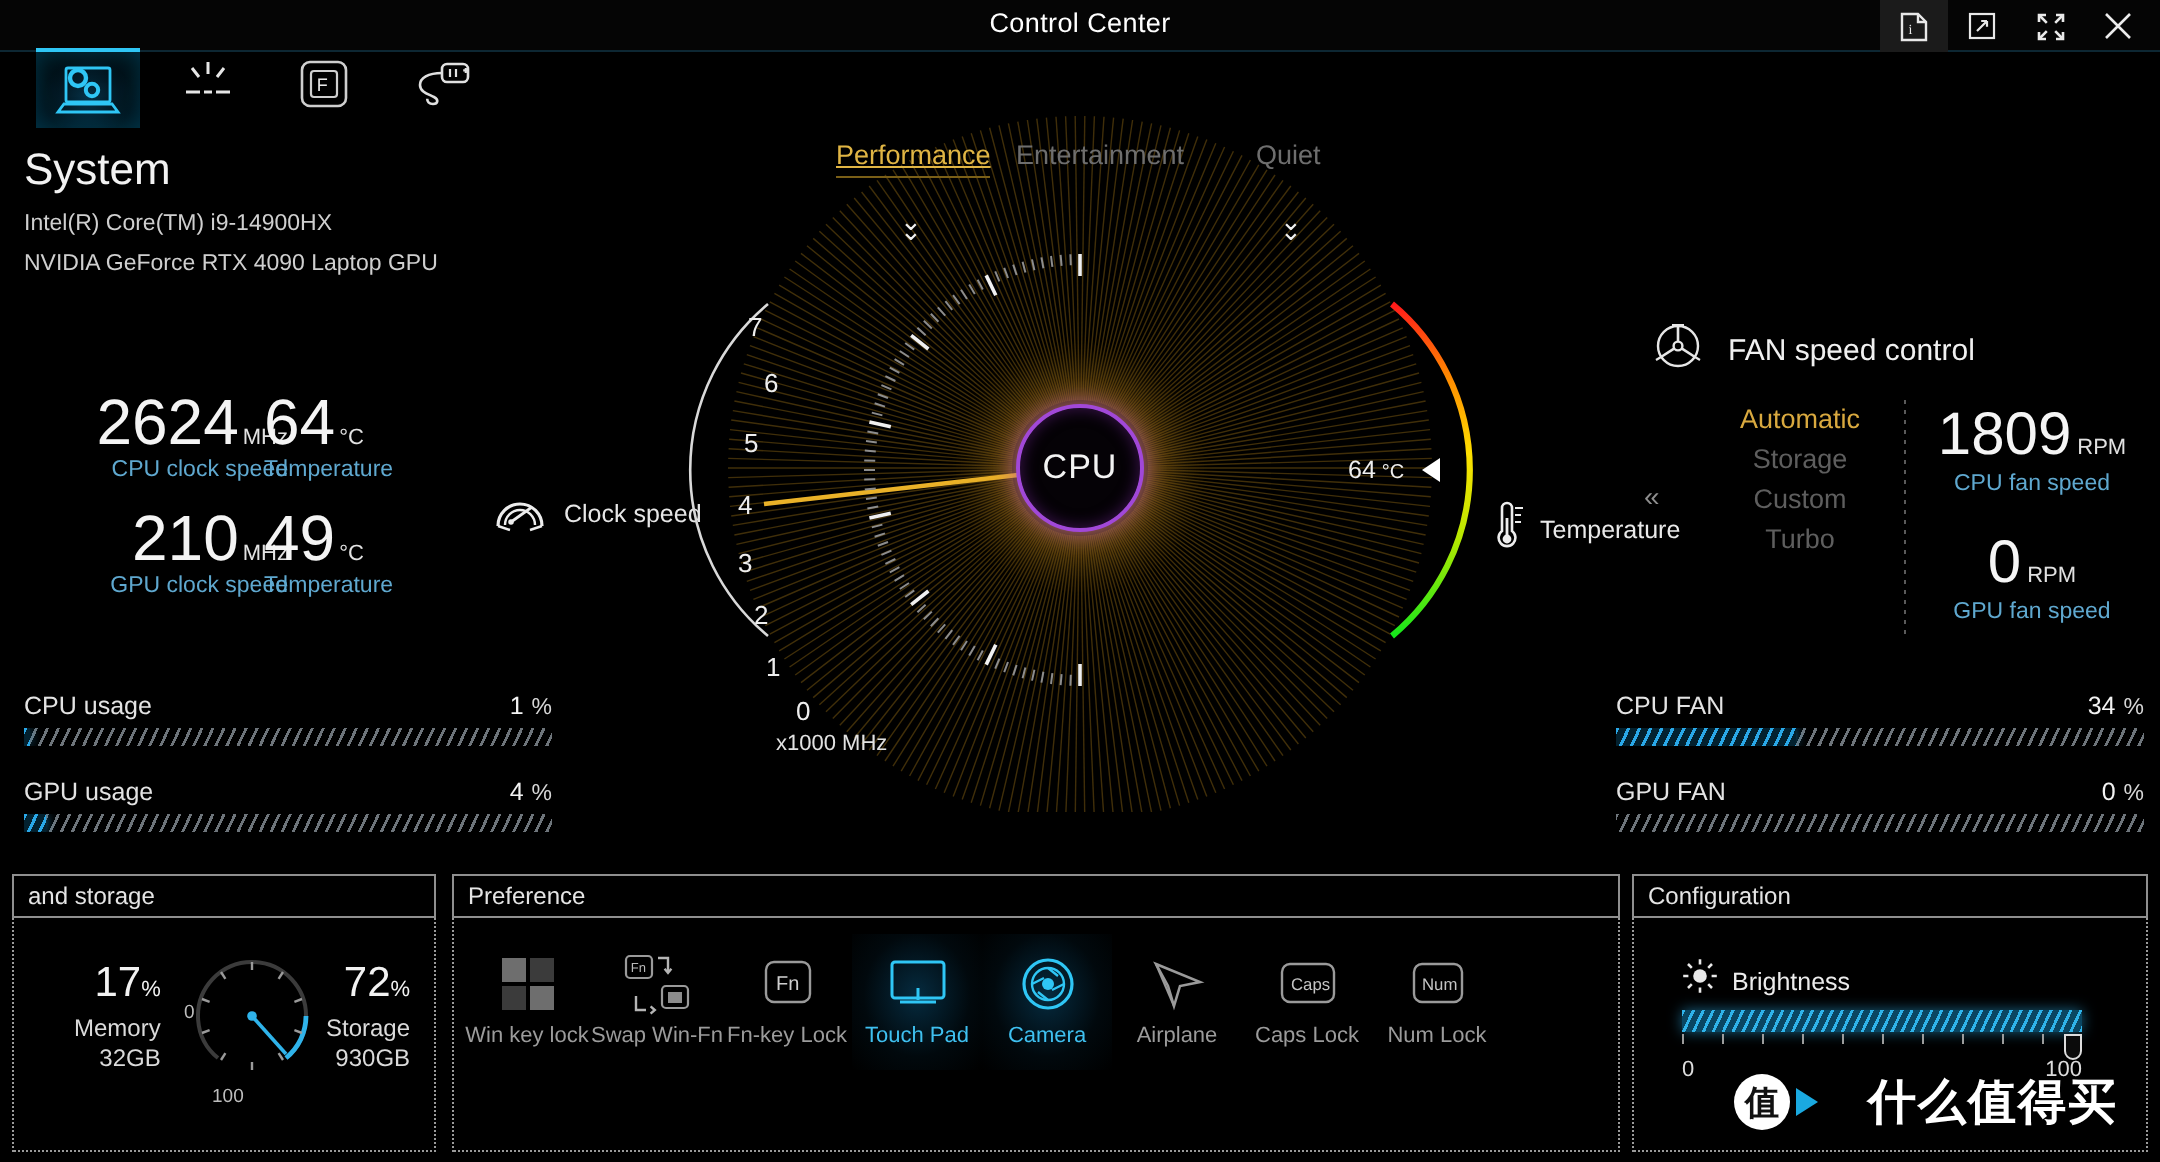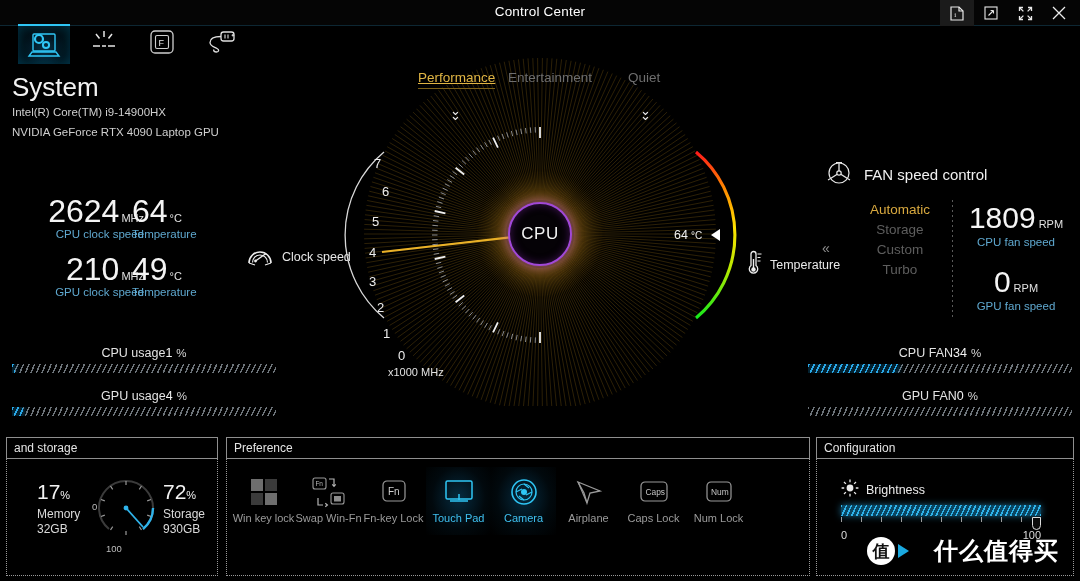--- a/index.html
+++ b/index.html
@@ -41,41 +41,41 @@
     position: absolute; top: -2px; width: 52px; height: 40px;
     display: flex; align-items: center; justify-content: center;
   }
   .nav-item.sel {
     background: radial-gradient(ellipse at 50% 60%, rgba(10,90,130,.55) 0%, rgba(5,40,60,.25) 60%, rgba(0,0,0,0) 100%);
     border-top: 2px solid #2fc6f5;
     box-shadow: 0 0 14px rgba(0,170,230,.35) inset;
   }
 
   
-  .sys-title { position: absolute; left: 12px; top: 72px; font-size: 26px; color: #f2f2f2; font-weight: 400; }
+  .sys-title { position: absolute; left: 12px; top: 72px; font-size: 22px; color: #f2f2f2; font-weight: 400; }
   .sys-line { position: absolute; left: 12px; font-size: 11.5px; color: #cfcfcf; }
   .sys-line.l1 { top: 106px; }
   .sys-line.l2 { top: 126px; }
 
   
   .stat { position: absolute; }
   .stat .val { font-size: 32px; color: #f4f4f4; font-weight: 300; line-height: 30px; }
   .stat .unit { font-size: 11px; color: #e2e2e2; margin-left: 2px; }
   .stat .cap { font-size: 11.5px; color: #5fa8cf; margin-top: 2px; }
   .stat.right-align { text-align: right; }
 
   .clockspeed-tag {
     position: absolute; left: 246px; top: 244px;
     display: flex; align-items: center; gap: 8px;
     font-size: 12.5px; color: #e6e6e6;
   }
 
   
   .bar-block { position: absolute; }
-  .bar-head { display: flex; justify-content: center; align-items: baseline; }
+  .bar-head { display: flex; justify-content: space-between; align-items: baseline; }
   .bar-label { font-size: 12.5px; color: #e3e3e3; }
   .bar-value { font-size: 12.5px; color: #f2f2f2; }
   .bar-value .pct { color: #d6d6d6; margin-left: 4px; font-size: 11.5px; }
   .bar-track {
     position: relative; height: 9px; margin-top: 4px; overflow: hidden;
     background-image: repeating-linear-gradient(115deg, #6e757b 0px, #6e757b 1.4px, #000 1.4px, #000 5px);
   }
   .bar-fill {
     position: absolute; left: 0; top: 0; height: 9px;
     background-image: repeating-linear-gradient(115deg, #2aa8e8 0px, #2aa8e8 1.6px, #03212f 1.6px, #03212f 5px);
@@ -736,21 +736,21 @@
   <div class="bar-block" style="left:808px; top:389px; width:264px;">
     <div class="bar-head">
       <span class="bar-label">GPU FAN</span>
       <span class="bar-value"><span>0</span><span class="pct">%</span></span>
     </div>
     <div class="bar-track">
       <div class="bar-fill" style="width:0%"></div>
     </div>
   </div>
 
-  <div class="panel" style="left:6px; width:212px; height:140px;">
+  <div class="panel" style="left:6px; width:212px; height:140px;text-align:right;">
     <div class="panel-title">and storage</div>
     <div class="panel-body" style="height:117px;">
 
       <div class="gauge-item" style="left:-38px; top:18px;">
         <svg width="62" height="62" viewBox="0 0 62 62">
           <path d="M31 4 A27 27 0 1 0 31 58" fill="none" stroke="#3a3a3a" stroke-width="2"></path>
           <path d="M31 4 A27 27 0 0 0 10 14" fill="none" stroke="#d8d8d8" stroke-width="2"></path>
           <g stroke="#8e8e8e" stroke-width="1.2">
             <path d="M6.5 24 l4 1.2"></path>
               <path d="M5.2 35 l4.3 -.4"></path>

